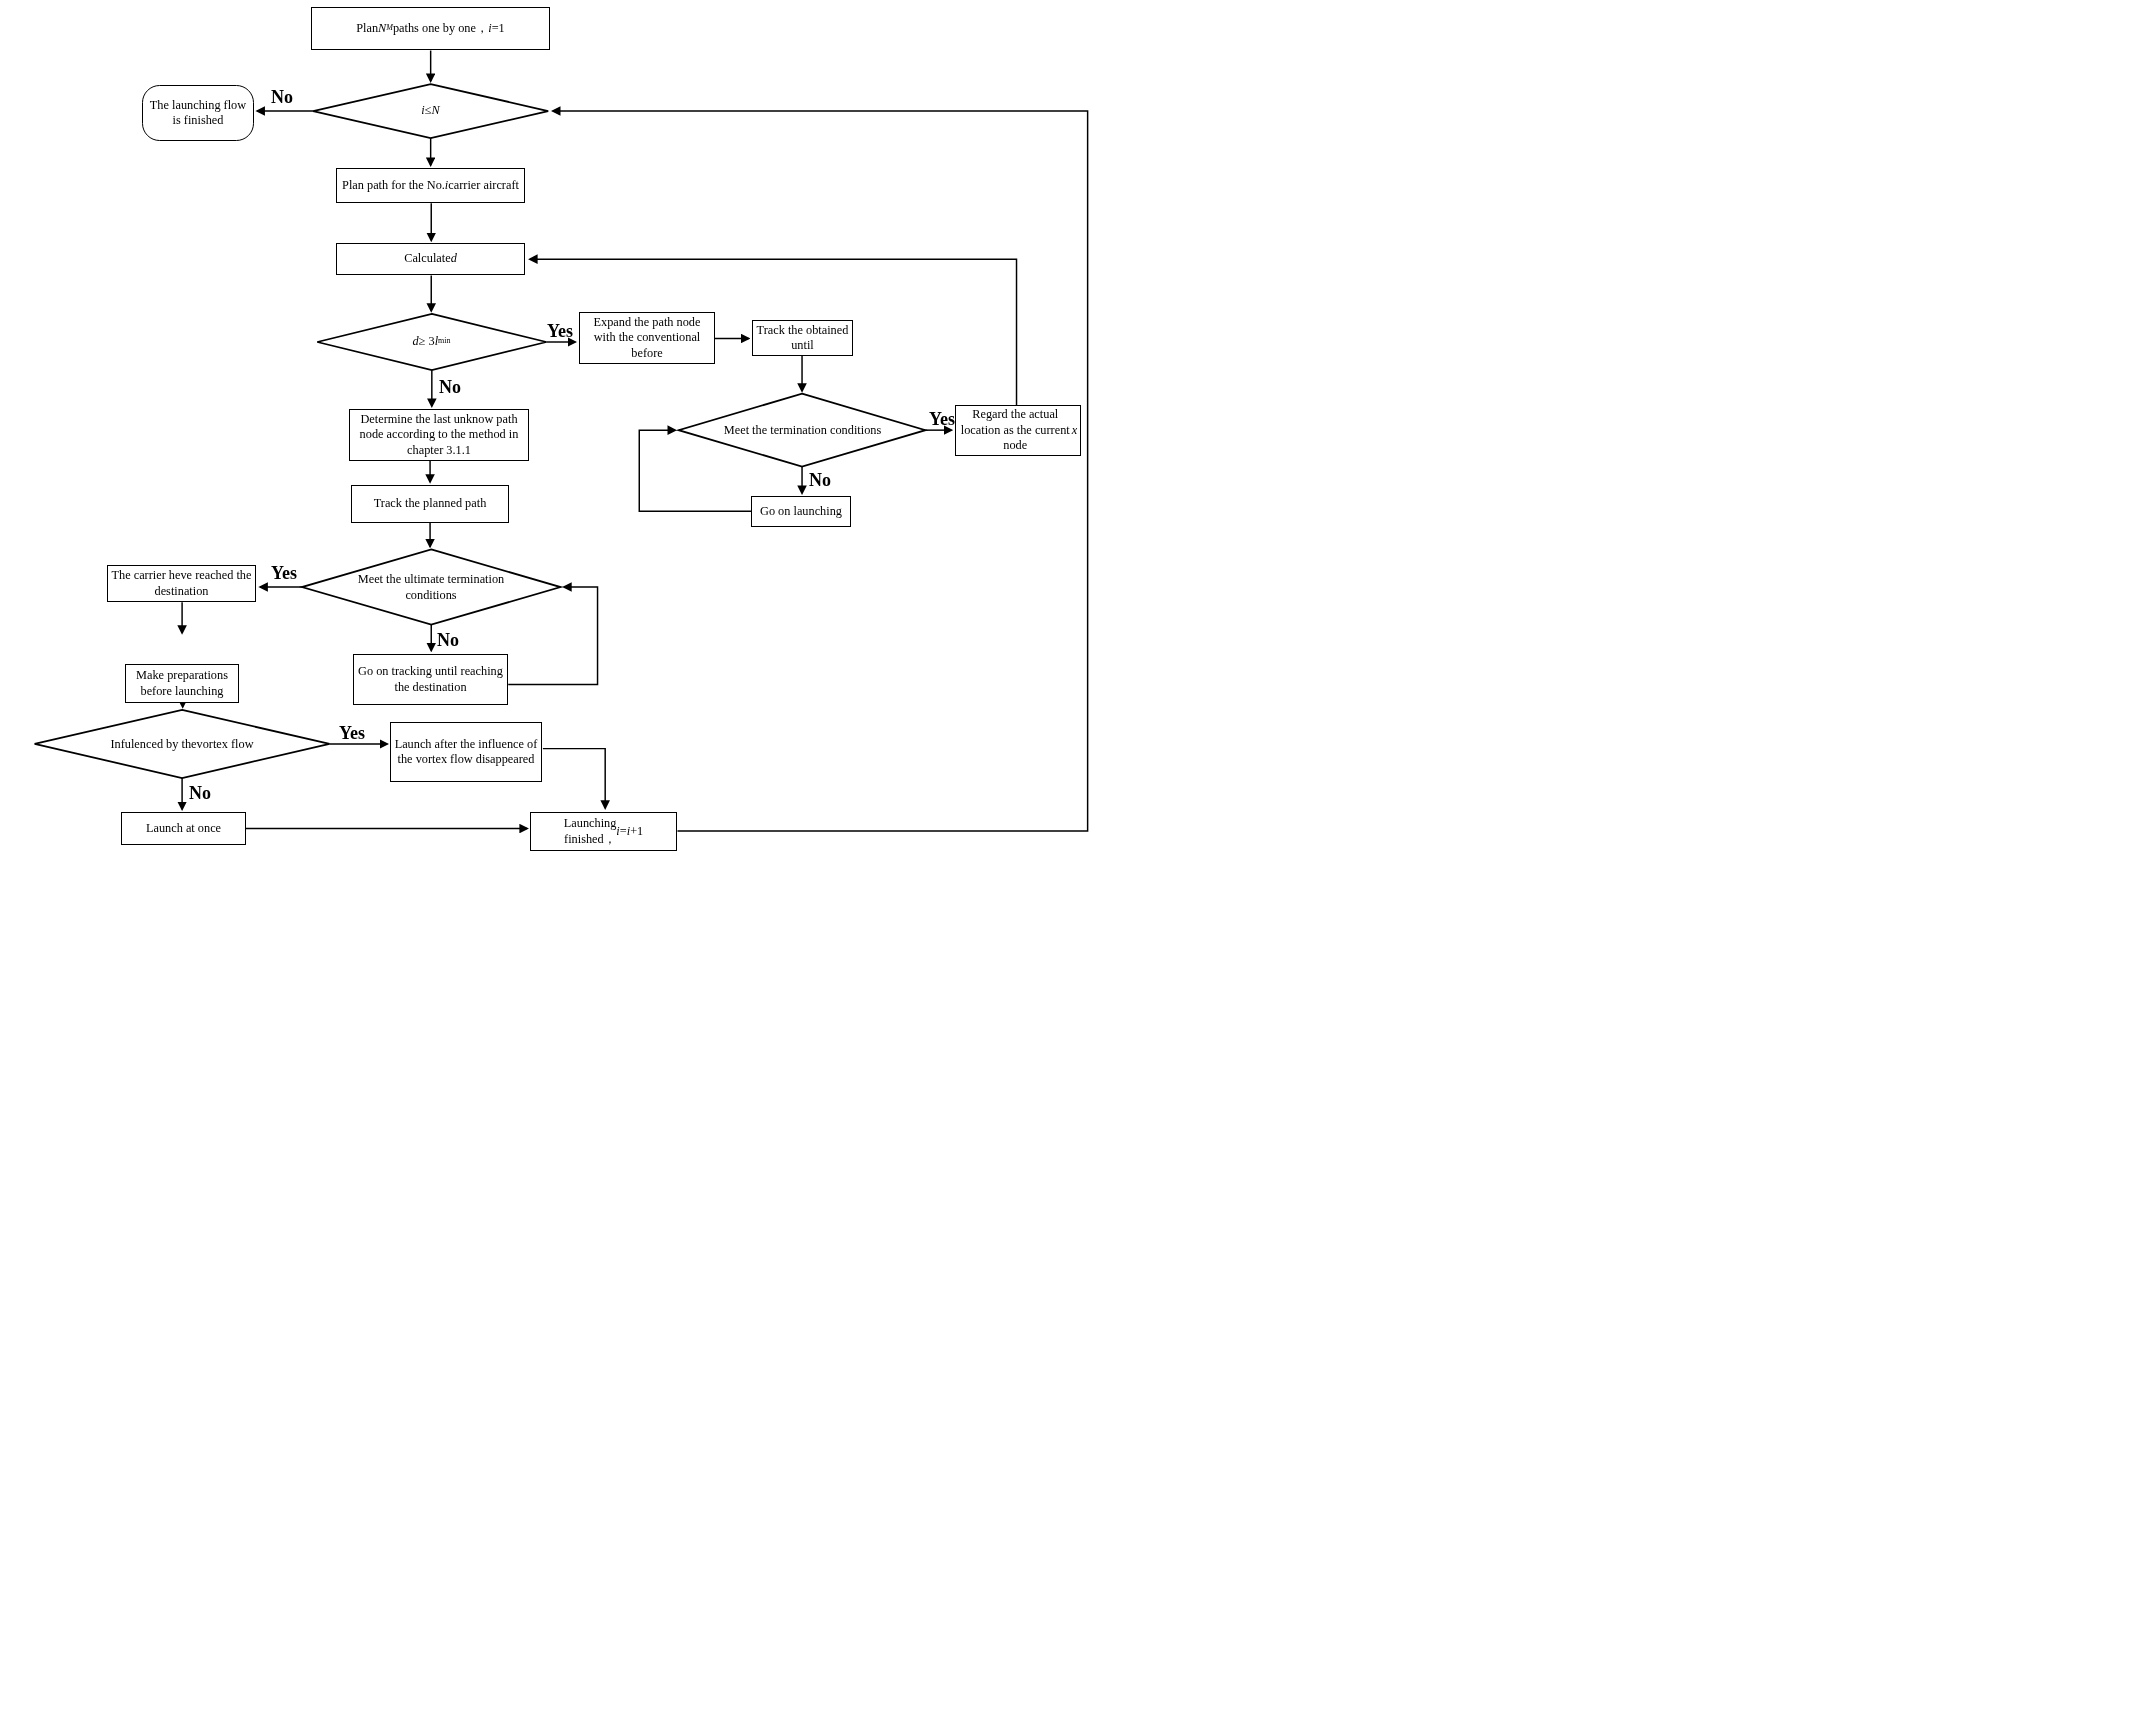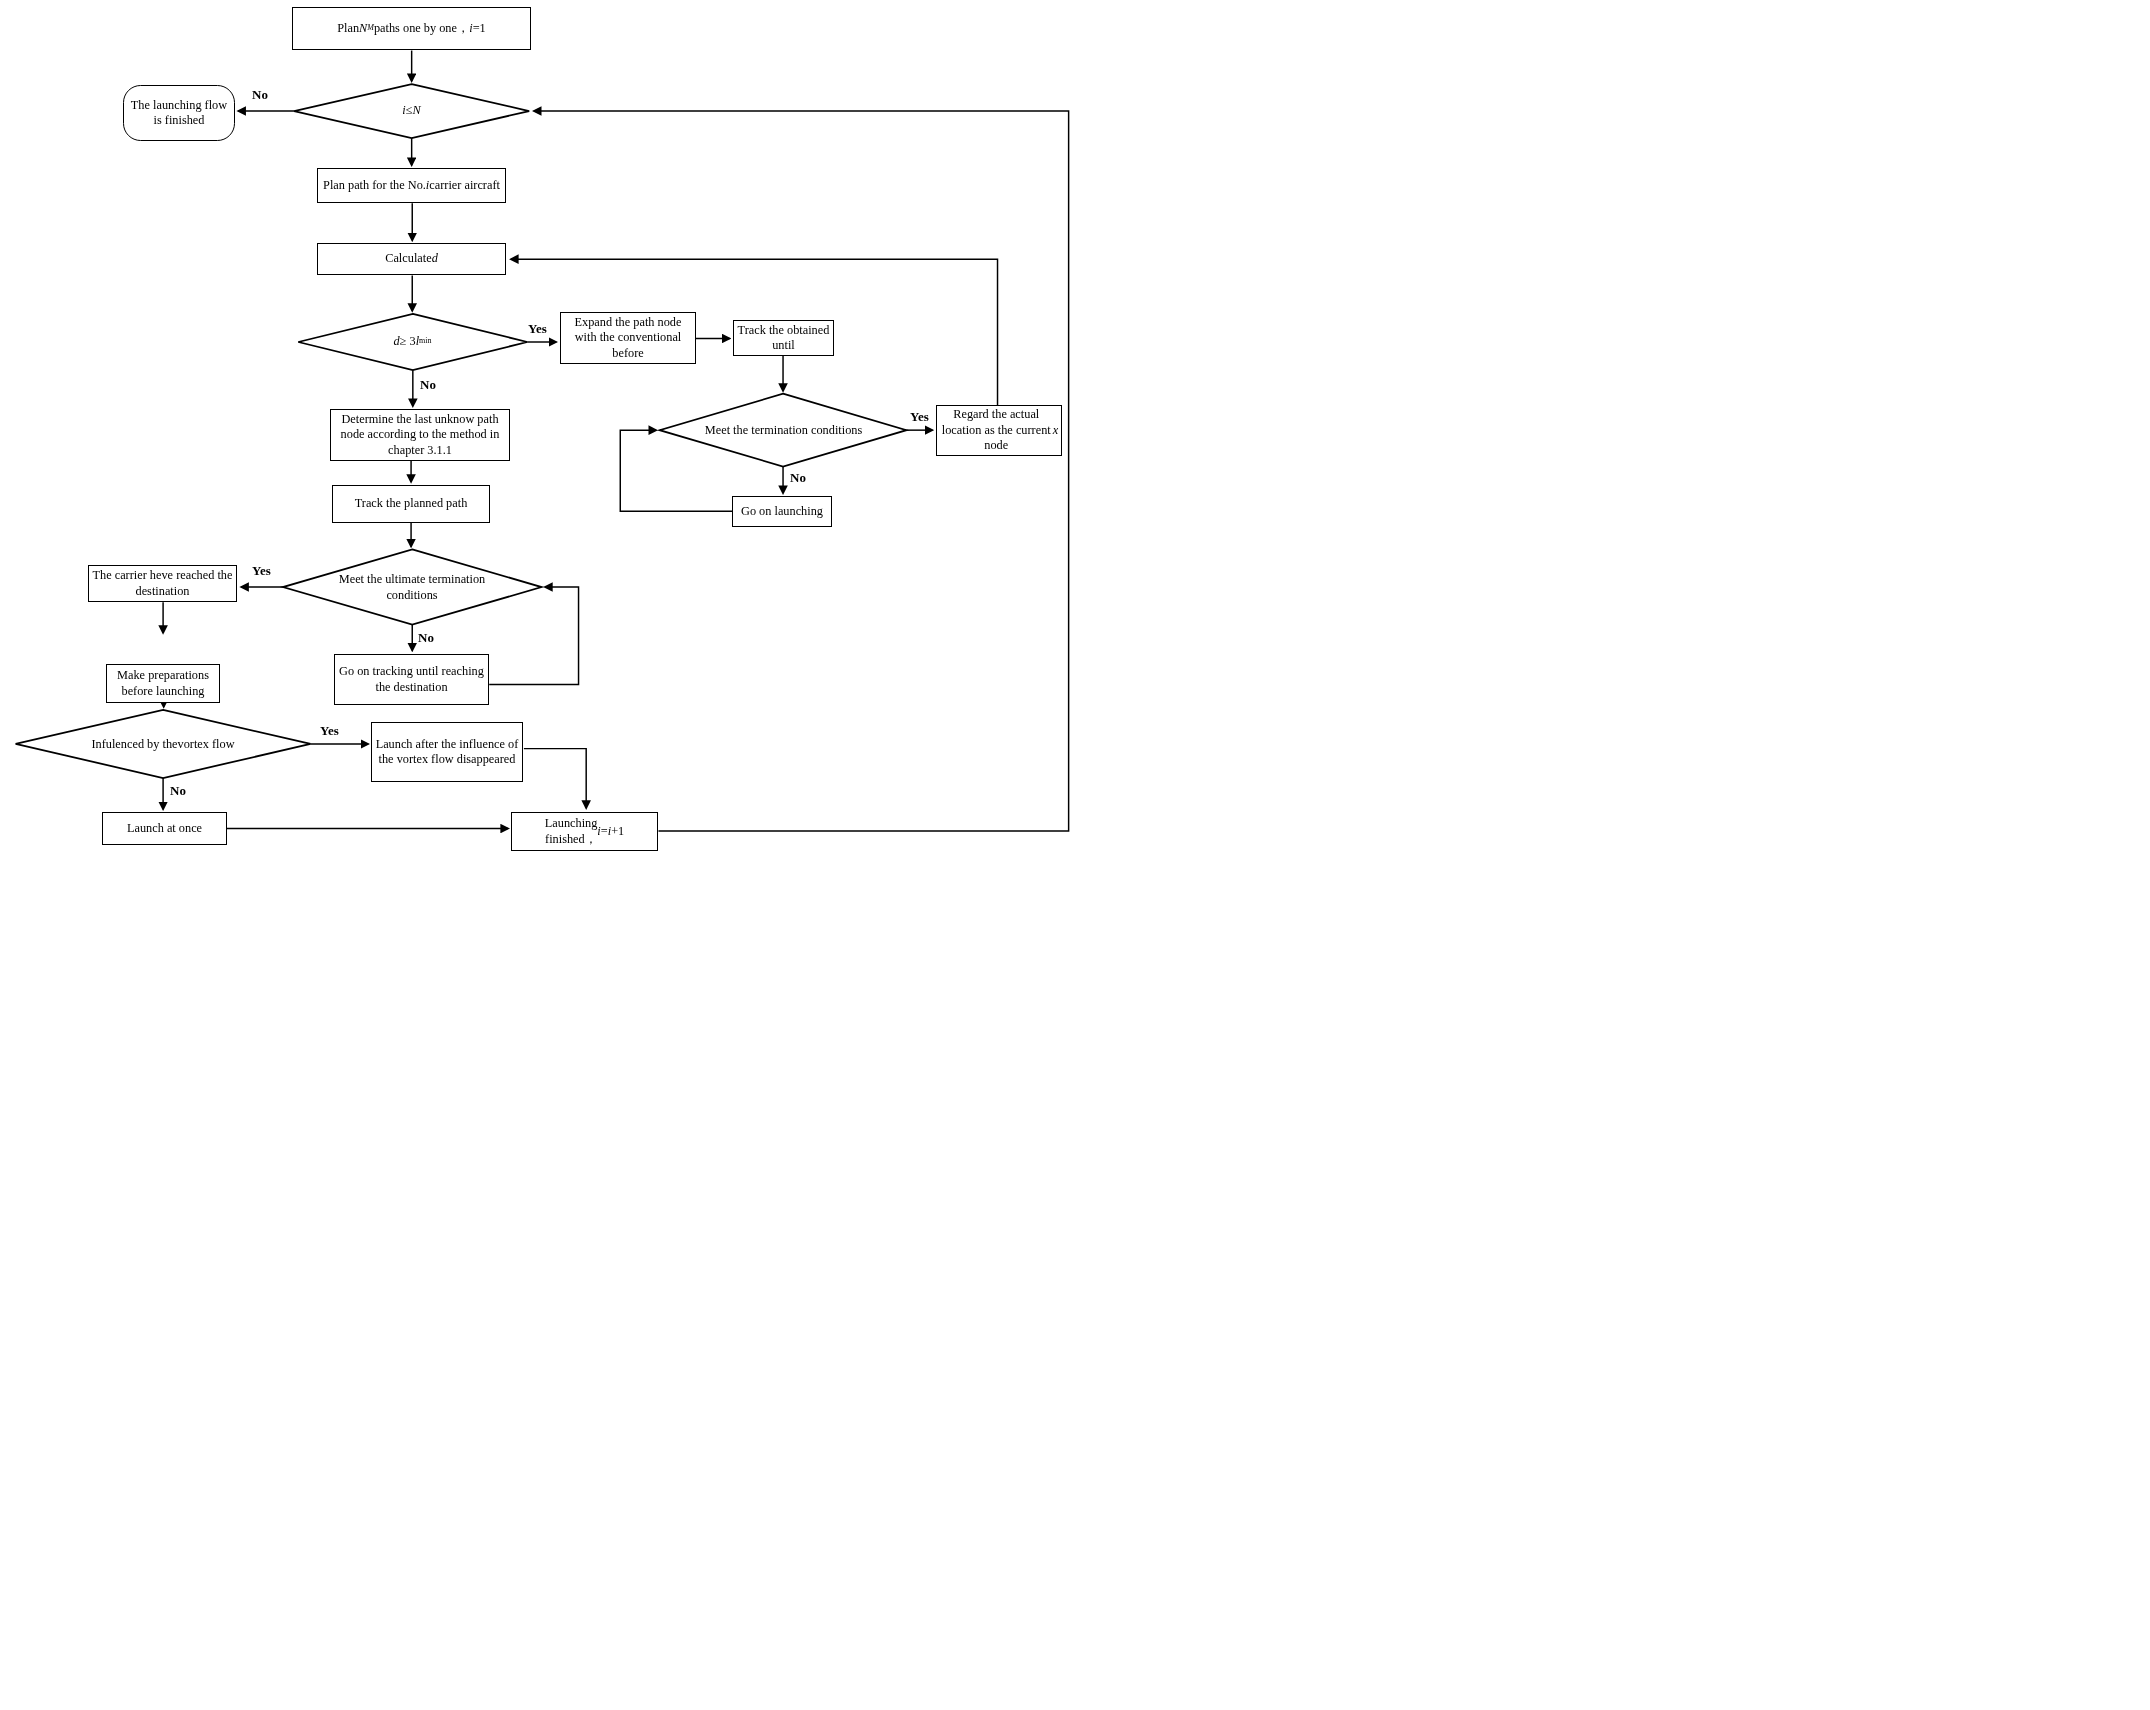--- a/index.html
+++ b/index.html
@@ -1,27 +1,27 @@
 <!DOCTYPE html>
 <html style="font-size:9.4px"><head>
 <meta charset="utf-8">
 <style>
   html,body{margin:0;padding:0;background:#fff;}
   #canvas{position:relative;width:1076px;height:855px;background:#fff;
-          font-family:"Liberation Serif", serif;color:#000;overflow:hidden;}
+          font-family:"Liberation Serif", serif;color:#000;overflow:hidden;margin-left:19px;}
   #wires{position:absolute;left:0;top:0;z-index:1;}
   .edge{fill:none;stroke:#000;stroke-width:2.5;}
   .dshape{fill:#fff;stroke:#000;stroke-width:3;}
   .node{position:absolute;box-sizing:border-box;border:1.8px solid #000;background:#fff;
         display:flex;align-items:center;justify-content:center;text-align:center;
         font-size:12.3px;line-height:1.26;padding:1.2px 2.9px;z-index:2;}
   .terminator{border-radius:17.6px;}
   .dlabel{position:absolute;display:flex;align-items:center;justify-content:center;
           text-align:center;font-size:12.3px;line-height:1.26;z-index:3;}
-  .elabel{position:absolute;font-weight:bold;font-size:13px;z-index:3;white-space:nowrap;}
+  .elabel{position:absolute;font-weight:bold;font-size:18px;z-index:3;white-space:nowrap;}
   sub{font-size:0.65em;}
 </style>
 </head>
 <body>
 
 <div id="canvas" style="background: rgb(255, 255, 255); color: rgb(0, 0, 0);">
 
   <svg id="wires" width="1076" height="855" viewBox="0 0 1830 1455">
     <defs>
       <marker id="ah" viewBox="0 0 10 10" refX="8" refY="5" markerWidth="6.5" markerHeight="6.5" orient="auto-start-reverse">

